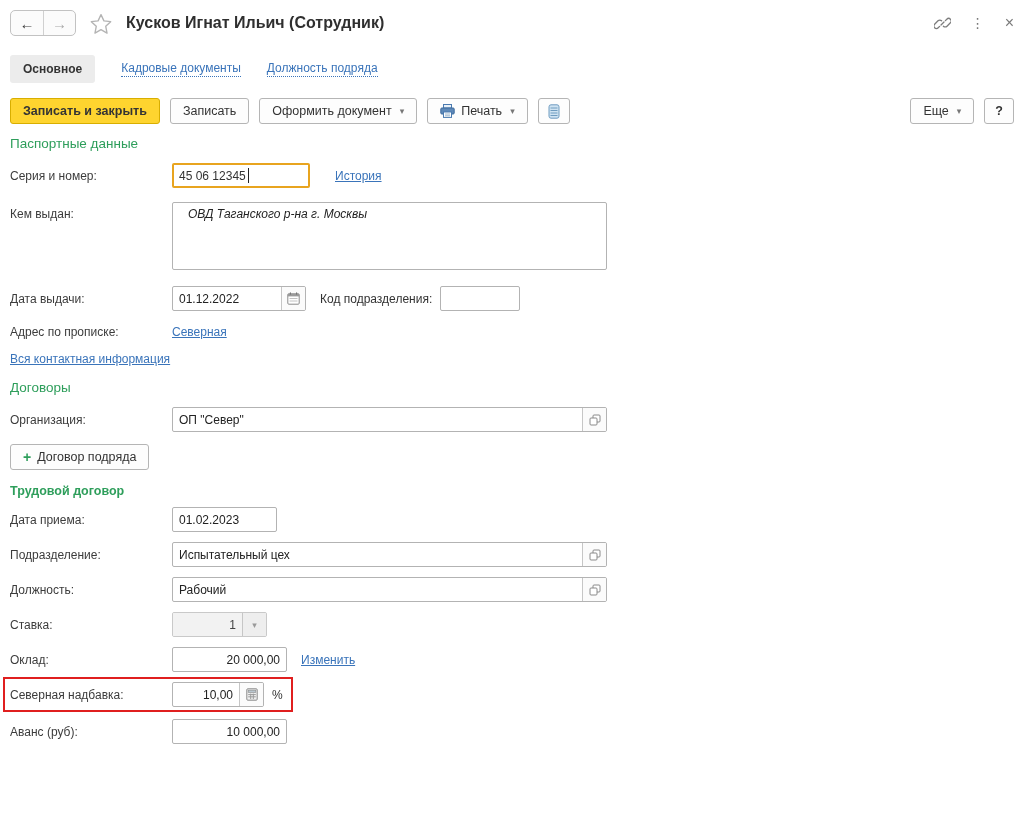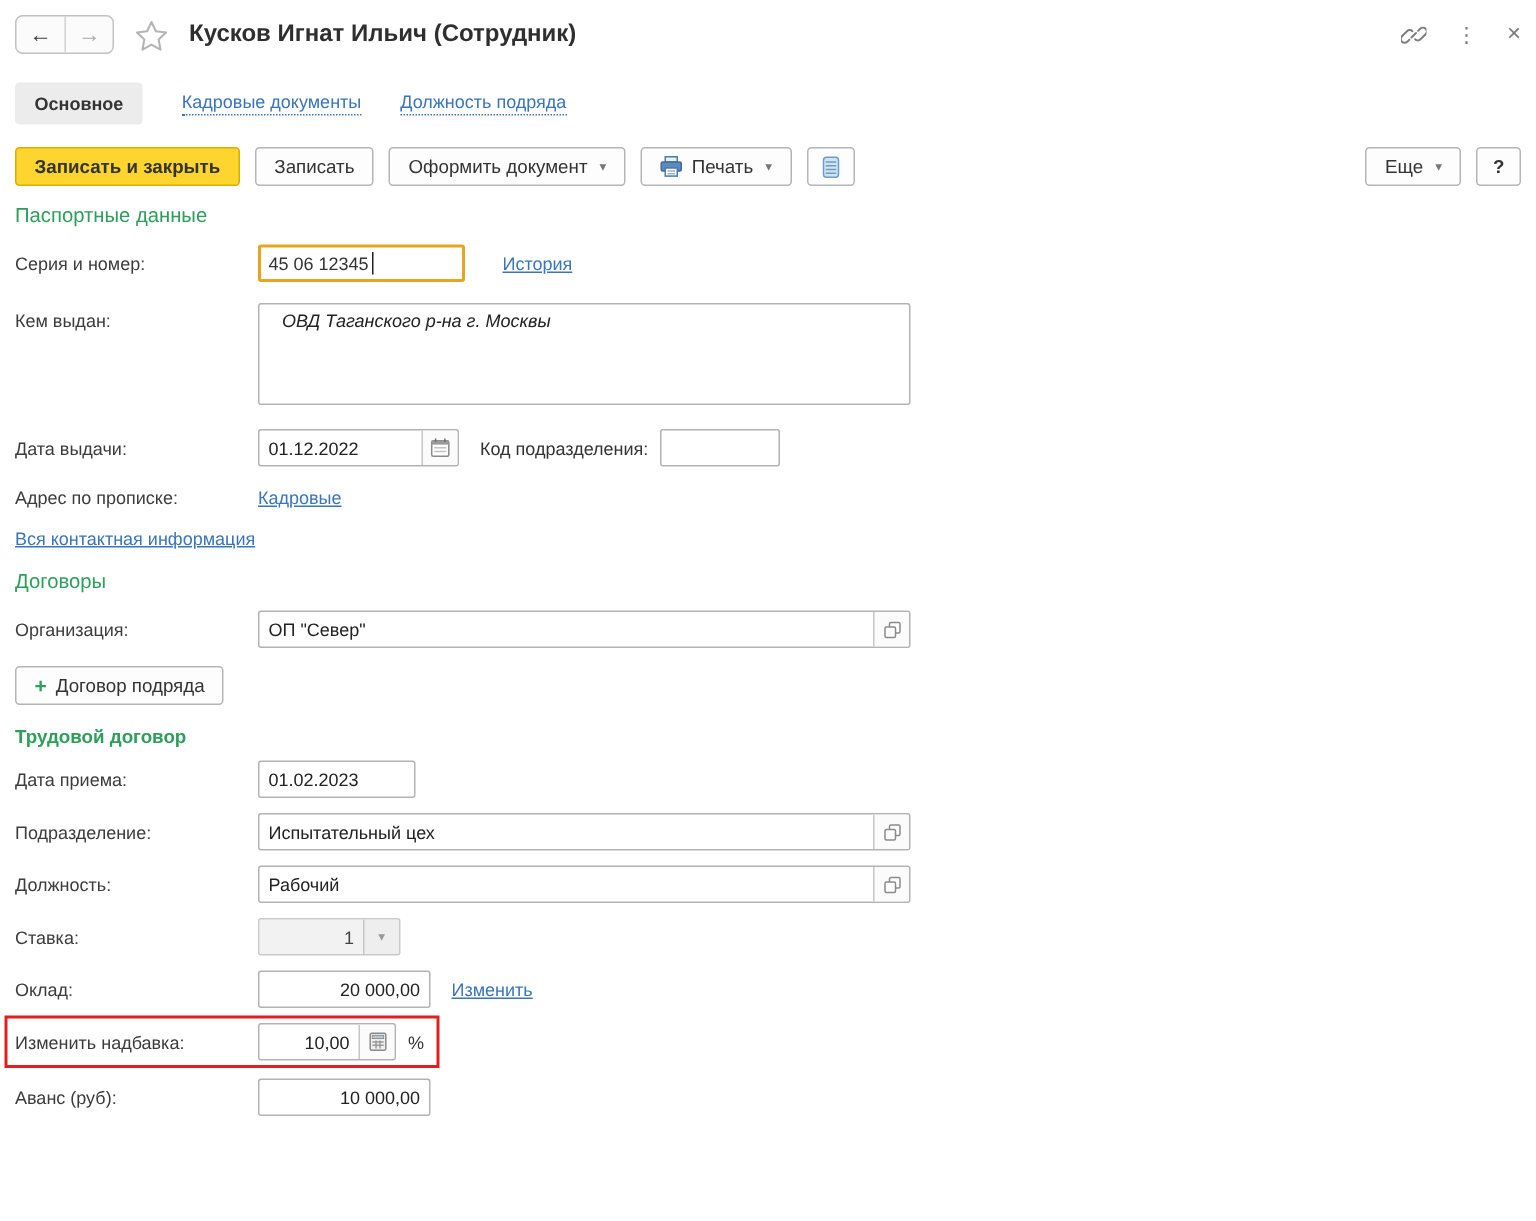--- a/index.html
+++ b/index.html
@@ -173,21 +173,21 @@
             <line x1="2.5" y1="9" x2="10.5" y2="9" stroke="#c2c2c2"></line>
           </svg>
         </span>
       </div>
       <span style="margin-left:14px;">Код подразделения:</span>
       <input class="inp" style="width: 80px; margin-left: 8px;" value="">
     </div>
 
     <div class="row" style="margin-bottom:13px;">
       <span class="lbl">Адрес по прописке:</span>
-      <span class="link">Кадровые</span>
+      <span class="link">Северная</span>
     </div>
 
     <div class="row" style="margin-bottom:14px;">
       <span class="link">Вся контактная информация</span>
     </div>
 
     <div class="section-h">Договоры</div>
 
     <div class="row" style="margin-bottom:12px;">
       <span class="lbl">Организация:</span>
@@ -254,21 +254,21 @@
     </div>
 
     <div class="row">
       <span class="lbl">Оклад:</span>
       <input class="inp num" style="width: 115px;" value="20 000,00">
       <span class="link" style="margin-left:14px;">Изменить</span>
     </div>
 
     <div class="row" style="margin-bottom:12px;">
       <div class="annotation-red"></div>
-      <span class="lbl">Изменить надбавка:</span>
+      <span class="lbl">Северная надбавка:</span>
       <div class="combo" style="width:92px;">
         <input style="text-align: right;" value="10,00">
         <span class="seg">
           <svg width="12" height="13" viewBox="0 0 12 13">
             <rect x="0.8" y="0.8" width="10.4" height="11.4" rx="1" fill="#f0f0f0" stroke="#8a8a8a"></rect>
             <rect x="2.2" y="2.2" width="7.6" height="2.2" fill="#b9c6cf" stroke="#8a8a8a" stroke-width="0.6"></rect>
             <line x1="2.2" y1="6.6" x2="9.8" y2="6.6" stroke="#9a9a9a"></line>
             <line x1="2.2" y1="8.8" x2="9.8" y2="8.8" stroke="#9a9a9a"></line>
             <line x1="4.7" y1="5.6" x2="4.7" y2="11" stroke="#9a9a9a"></line>
             <line x1="7.3" y1="5.6" x2="7.3" y2="11" stroke="#9a9a9a"></line>

